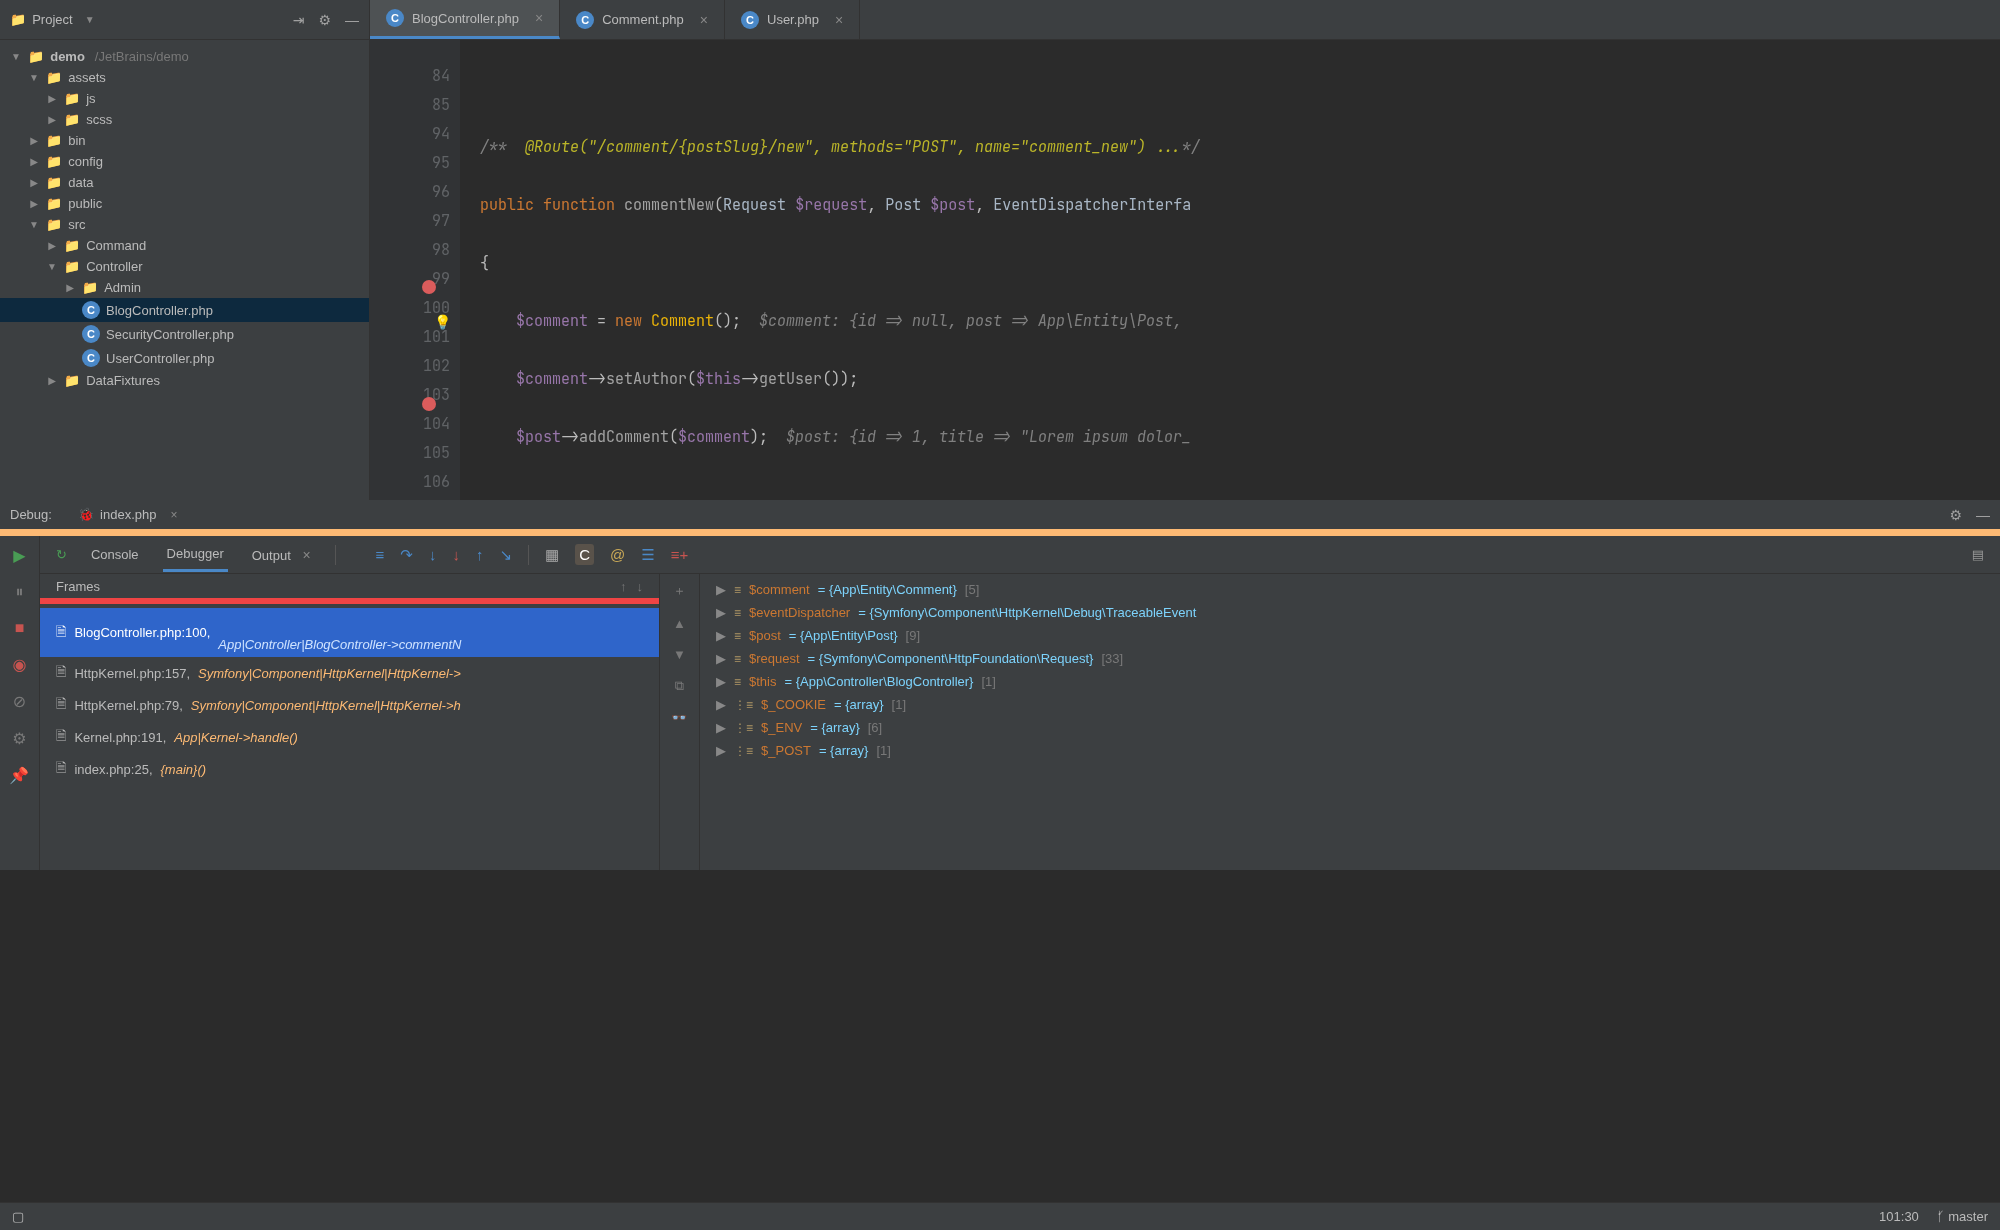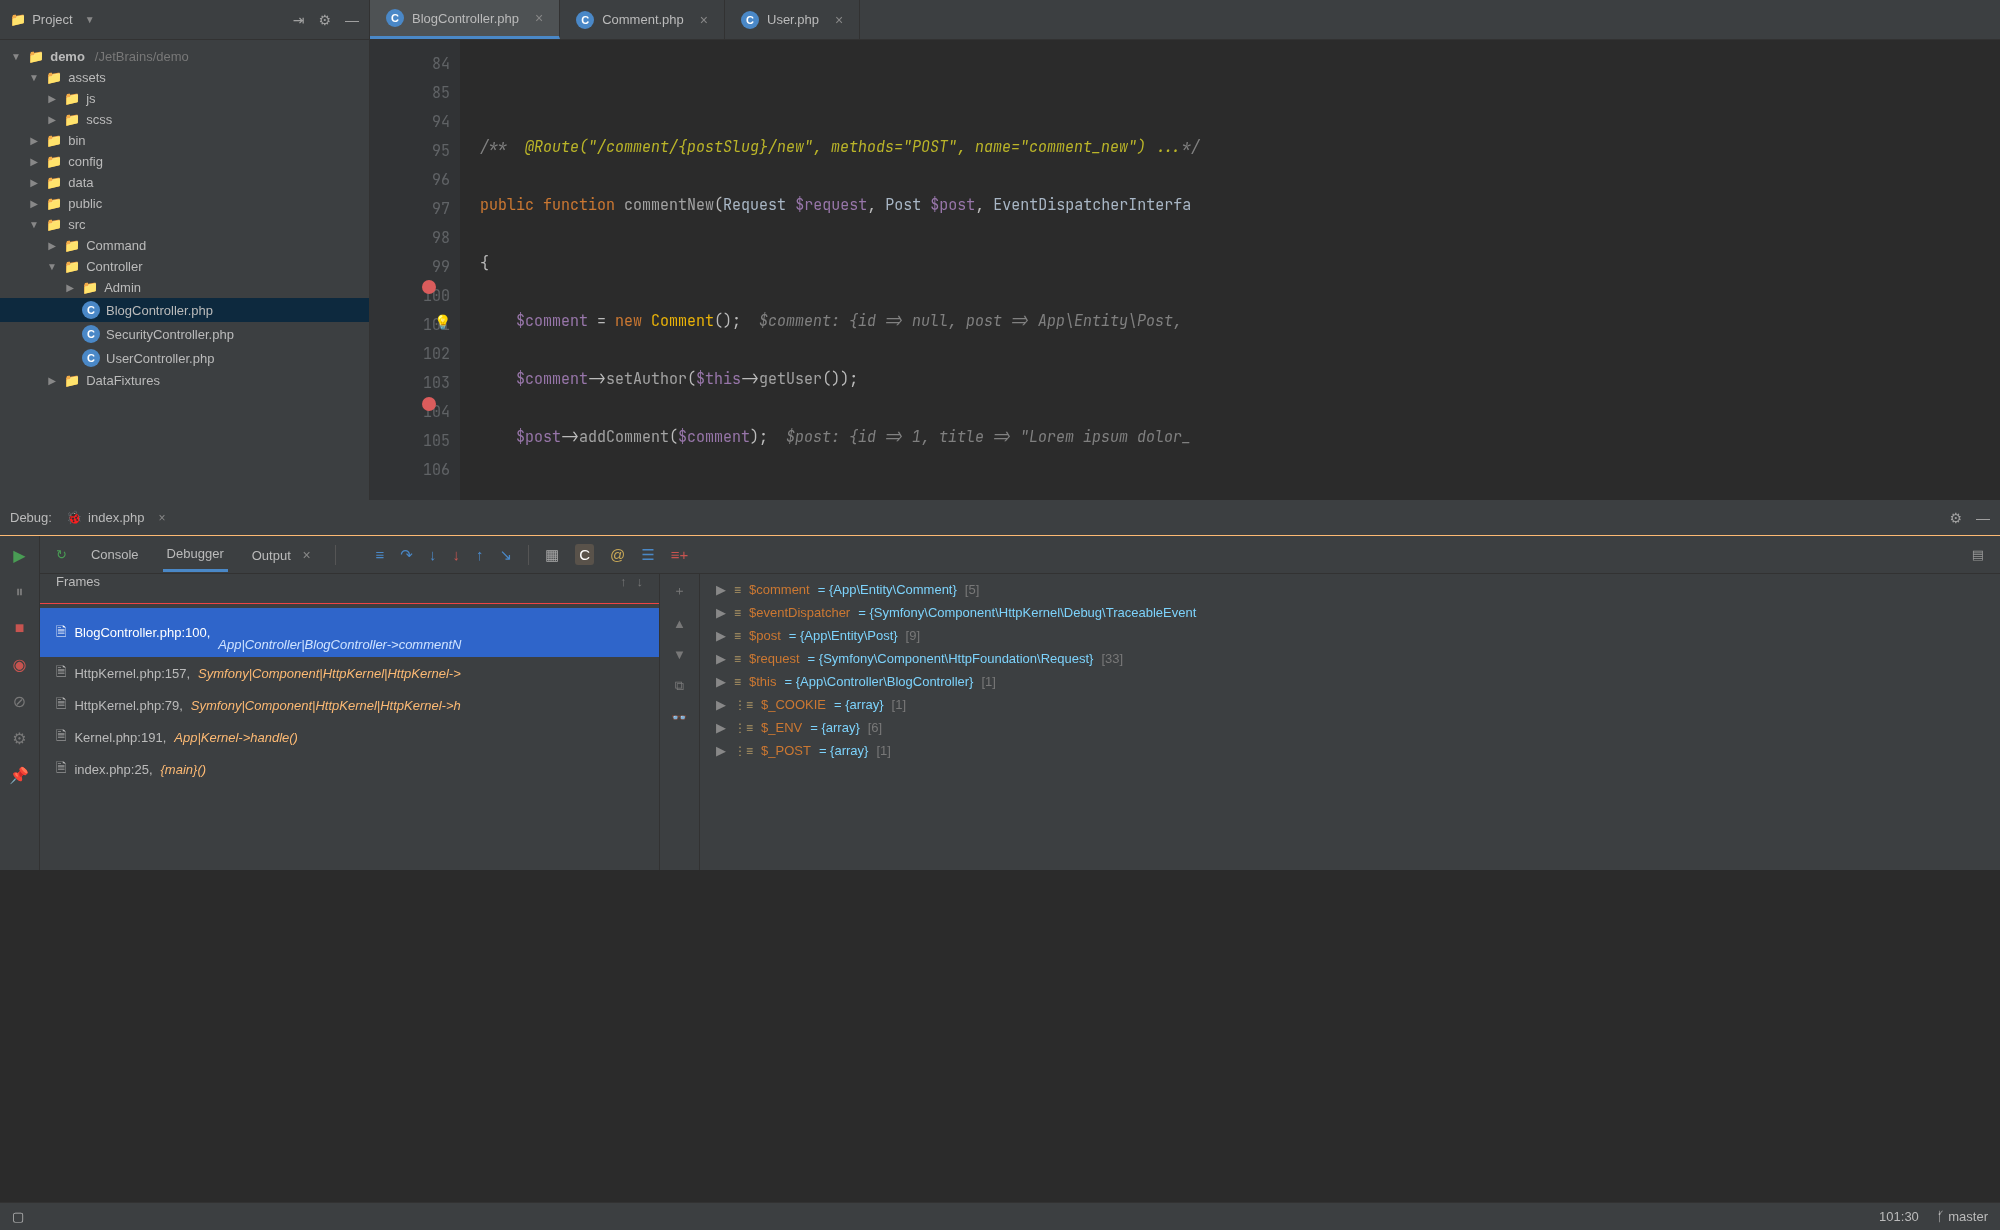--- a/index.html
+++ b/index.html
@@ -57,42 +57,42 @@
 .tree-item .secondary { color: #787878; margin-left: 4px; }
 .depth-0 { padding-left: 10px; }
 .depth-1 { padding-left: 28px; }
 .depth-2 { padding-left: 46px; }
 .depth-3 { padding-left: 64px; }
 
 
 .editor { flex: 1; display: flex; background: #2b2b2b; font-family: "JetBrains Mono", Consolas, monospace; font-size: 15px; }
 .gutter {
   width: 90px; background: #313335; text-align: right; color: #606366;
-  padding: 10px 10px 6px 0; line-height: 29px; position: relative;
+  padding: 22px 10px 6px 0; line-height: 29px; position: relative;
 }
 .gutter-icons { position: absolute; left: 52px; top: 0; width: 20px; }
 .breakpoint { position: absolute; width: 14px; height: 14px; border-radius: 50%; background: #db5c5c; }
 .bulb { position: absolute; color: #ffc66d; font-size: 14px; }
 .code-area { flex: 1; padding: 6px 0 6px 20px; line-height: 29px; white-space: pre; overflow: hidden; position: relative; }
 .code-line { height: 29px; }
 
 
 .kw { color: #cc7832; }
 .fn { color: #a3a3a3; }
 .var { color: #9876aa; }
 .cmt { color: #808080; font-style: italic; }
 .type { color: #a9b7c6; }
 .annot { color: #bbb529; font-style: italic; }
 .cls { color: #eab308; }
 
 
 .debug-panel { height: 370px; background: #3c3f41; display: flex; flex-direction: column; }
 .debug-header {
   height: 36px; display: flex; align-items: center; padding: 0 10px;
-  border-bottom: 1px solid #fdba74; gap: 14px;
+  border-bottom: 7px solid #fdba74; gap: 26px;
 }
 .debug-title { color: #bbbbbb; }
 .debug-tab { display: flex; align-items: center; gap: 6px; color: #bbbbbb; }
 .debug-tab .tab-close { font-size: 12px; }
 .debug-header-right { margin-left: auto; display: flex; gap: 14px; }
 
 .debug-body { flex: 1; display: flex; }
 .debug-left-toolbar {
   width: 40px; background: #3c3f41; display: flex; flex-direction: column;
   align-items: center; gap: 18px; padding: 10px 0; border-right: 1px solid #323232;
@@ -108,21 +108,21 @@
   height: 38px; display: flex; align-items: center; gap: 20px;
   padding: 0 16px; border-bottom: 1px solid #323232;
 }
 .debug-subtab { color: #bbbbbb; padding: 8px 4px; cursor: pointer; }
 .debug-subtab.active { border-bottom: 3px solid #4a88c7; }
 .debug-subtab-icons { display: flex; gap: 16px; margin-left: 20px; align-items: center; }
 .dicon { color: #4a88c7; font-size: 15px; cursor: pointer; }
 
 .debug-columns { flex: 1; display: flex; }
 .frames-col { width: 620px; border-right: 1px solid #323232; display: flex; flex-direction: column; }
-.col-header { height: 30px; display: flex; align-items: flex-start; padding: 0 16px; color: #bbbbbb; border-bottom: 1px solid #ef4444; }
+.col-header { height: 30px; display: flex; align-items: center; padding: 0 16px; color: #bbbbbb; border-bottom: 6px solid #ef4444; }
 .frames-nav { margin-left: auto; display: flex; gap: 10px; color: #787878; }
 .frames-list { flex: 1; overflow: hidden; padding: 4px 0; }
 .frame-item {
   display: flex; align-items: center; gap: 8px; padding: 5px 16px;
   white-space: nowrap; overflow: hidden; color: #bbbbbb; cursor: pointer;
 }
 .frame-item.selected { background: #2f65ca; color: #fff; }
 .frame-loc { font-style: italic; color: #fdba74; }
 .frame-item.selected .frame-loc { color: #cfe3ff; margin-top: 24px; }
 

